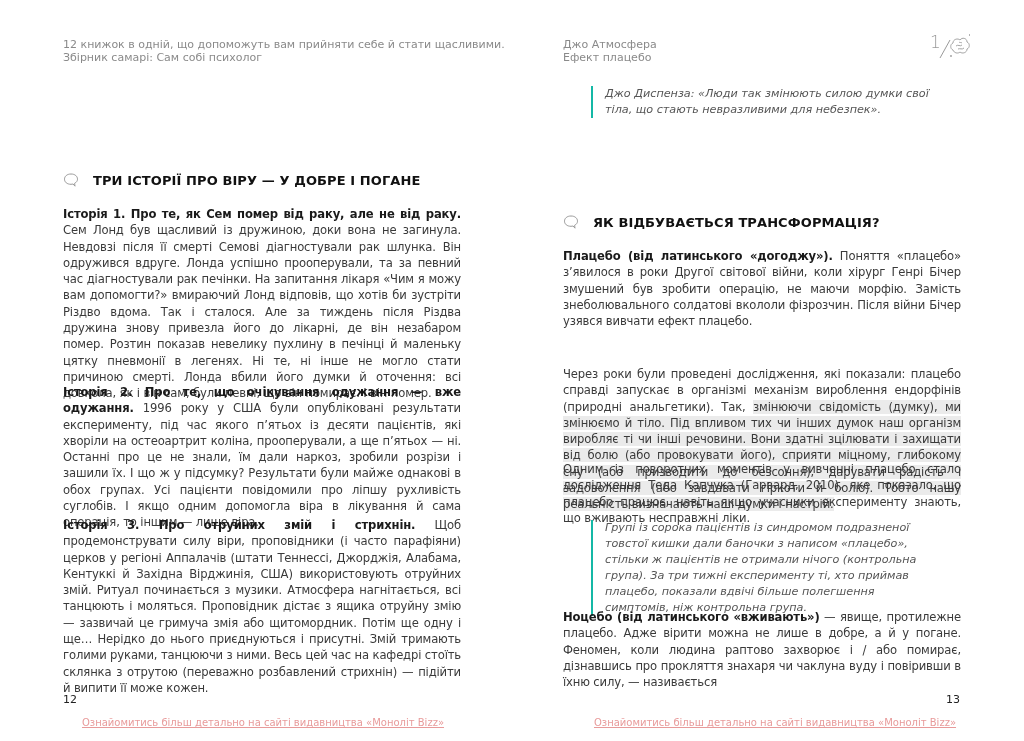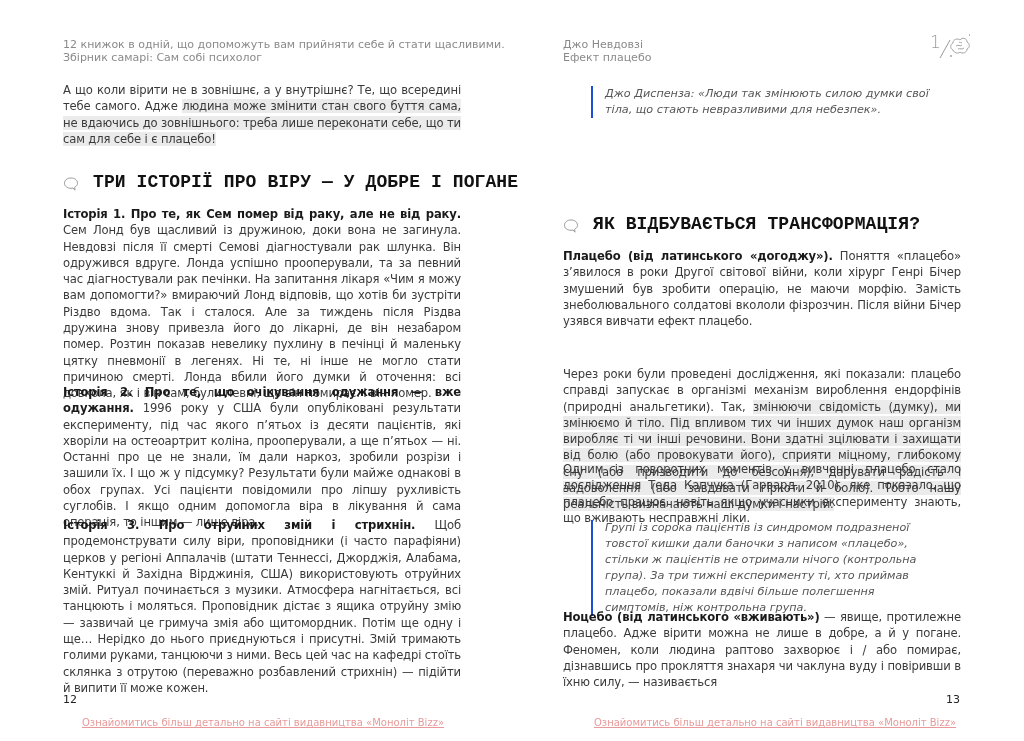--- a/index.html
+++ b/index.html
@@ -11,47 +11,44 @@
   .running-head { position: absolute; font-size: 11px; line-height: 13px; color: #8a8a8a; }
   .left .running-head { left: 63px; top: 38px; }
   .right .running-head { left: 51px; top: 38px; }
   .brand-mark { position: absolute; right: 50px; top: 30px; width: 46px; height: 32px; }
   .para { position: absolute; font-size: 11.6px; line-height: 16.3px; text-align: justify;
           color: #3a3a3a; letter-spacing: -0.15px; }
   .left .para { left: 63px; width: 398px; }
   .right .para { left: 51px; width: 398px; }
   .hl { background: #ebebeb; }
   .b { font-weight: bold; color: #1a1a1a; }
-  .heading { position: absolute; font-size: 18px; font-weight: bold; color: #111111;
-             letter-spacing: 0.1px; display: flex; align-items: flex-end; white-space: nowrap; font-family: Liberation Mono, monospace; }
+  .heading { position: absolute; font-size: 13px; font-weight: bold; color: #111111;
+             letter-spacing: 0.1px; display: flex; align-items: flex-end; white-space: nowrap; }
   .left .heading { left: 63px; top: 172px; }
   .right .heading { left: 51px; top: 214px; }
   .heading .bubble { width: 16px; height: 16px; margin-right: 14px; display: inline-block; }
-  .quote { position: absolute; border-left: 2px solid #1d4ed8; padding-left: 12px;
+  .quote { position: absolute; border-left: 2px solid #14b8a6; padding-left: 12px;
            font-style: italic; font-size: 11.2px; line-height: 16px; color: #555555; }
   .page-num { position: absolute; font-size: 11px; color: #222222; top: 693px; }
   .left .page-num { left: 63px; }
   .right .page-num { right: 64px; }
   .footer-link { position: absolute; top: 717px; font-size: 10px; color: #e89a9a;
                  text-decoration: underline; white-space: nowrap; cursor: pointer; }
   .left .footer-link { left: 82px; }
   .right .footer-link { left: 82px; }
 </style>
 </head>
 <body>
 
 <div class="page left">
   <div class="running-head">
     <div>12 книжок в одній, що допоможуть вам прийняти себе й стати щасливими.</div>
     <div>Збірник самарі: Сам собі психолог</div>
   </div>
 
-  <div class="para" style="top:82px;">
-    <span>А що коли вірити не в зовнішнє, а у внутрішнє? Те, що всередині тебе самого. Адже </span><span class="hl">людина може змінити стан свого буття сама, не вдаючись до зовнішнього: треба лише переконати себе, що ти сам для себе і є плацебо!</span>
-  </div>
 
   <div class="heading">
     <svg class="bubble" viewBox="0 0 16 16">
       <path d="M8 2 C4 2 1.5 4.3 1.5 7.2 C1.5 10 4 12.3 8 12.3 C8.8 12.3 9.5 12.2 10.1 12 L12 14.2 L11.6 11.3 C13.4 10.4 14.5 8.9 14.5 7.2 C14.5 4.3 12 2 8 2 Z" fill="none" stroke="#9a9a9a" stroke-width="1"></path>
     </svg>
     <span>ТРИ ІСТОРІЇ ПРО ВІРУ — У ДОБРЕ І ПОГАНЕ</span>
   </div>
 
   <div class="para" style="top:206px;">
     <span class="b">Історія 1. Про те, як Сем помер від раку, але не від раку.</span><span> Сем Лонд був щасливий із дружиною, доки вона не загинула. Невдовзі після її смерті Семові діагностували рак шлунка. Він одружився вдруге. Лонда успішно прооперували, та за певний час діагностували рак печінки. На запитання лікаря «Чим я можу вам допомогти?» вмираючий Лонд відповів, що хотів би зустріти Різдво вдома. Так і сталося. Але за тиждень після Різдва дружина знову привезла його до лікарні, де він незабаром помер. Розтин показав невелику пухлину в печінці й маленьку цятку пневмонії в легенях. Ні те, ні інше не могло стати причиною смерті. Лонда вбили його думки й оточення: всі довкола, як і він сам, були певні, що він помирає. І він помер.</span>
@@ -64,21 +61,21 @@
   <div class="para" style="top:517px;">
     <span class="b">Історія 3. Про отруйних змій і стрихнін.</span><span> Щоб продемонструвати силу віри, проповідники (і часто парафіяни) церков у регіоні Аппалачів (штати Теннессі, Джорджія, Алабама, Кентуккі й Західна Вірджинія, США) використовують отруйних змій. Ритуал починається з музики. Атмосфера нагнітається, всі танцюють і моляться. Проповідник дістає з ящика отруйну змію — зазвичай це гримуча змія або щитомордник. Потім ще одну і ще… Нерідко до нього приєднуються і присутні. Змій тримають голими руками, танцюючи з ними. Весь цей час на кафедрі стоїть склянка з отрутою (переважно розбавлений стрихнін) — підійти й випити її може кожен.</span>
   </div>
 
   <div class="page-num">12</div>
   <a class="footer-link">Ознайомитись більш детально на сайті видавництва «Моноліт Bizz»</a>
 </div>
 
 <div class="page right">
   <div class="running-head">
-    <div>Джо Невдовзі</div>
+    <div>Джо Атмосфера</div>
     <div>Ефект плацебо</div>
   </div>
 
   <svg class="brand-mark" viewBox="0 0 46 32">
     <text x="2" y="18" font-size="17" fill="#9a9a9a" font-family="DejaVu Sans, sans-serif" font-weight="300">1</text>
     <line x1="12" y1="28" x2="22" y2="10" stroke="#9a9a9a" stroke-width="1"></line>
     <g fill="none" stroke="#9a9a9a" stroke-width="0.9">
       <path d="M25 20 C22 19 22 14 25 13 C25 9 30 8 32 10 C34 7 39 8 39 12 C42 13 42 18 39 19 C39 23 34 24 32 22 C30 24 26 23 25 20 Z"></path>
       <path d="M28 16 C30 14 32 17 34 15 M31 12 C32 13 33 12 34 13 M30 19 C32 18 34 20 36 18"></path>
     </g>

